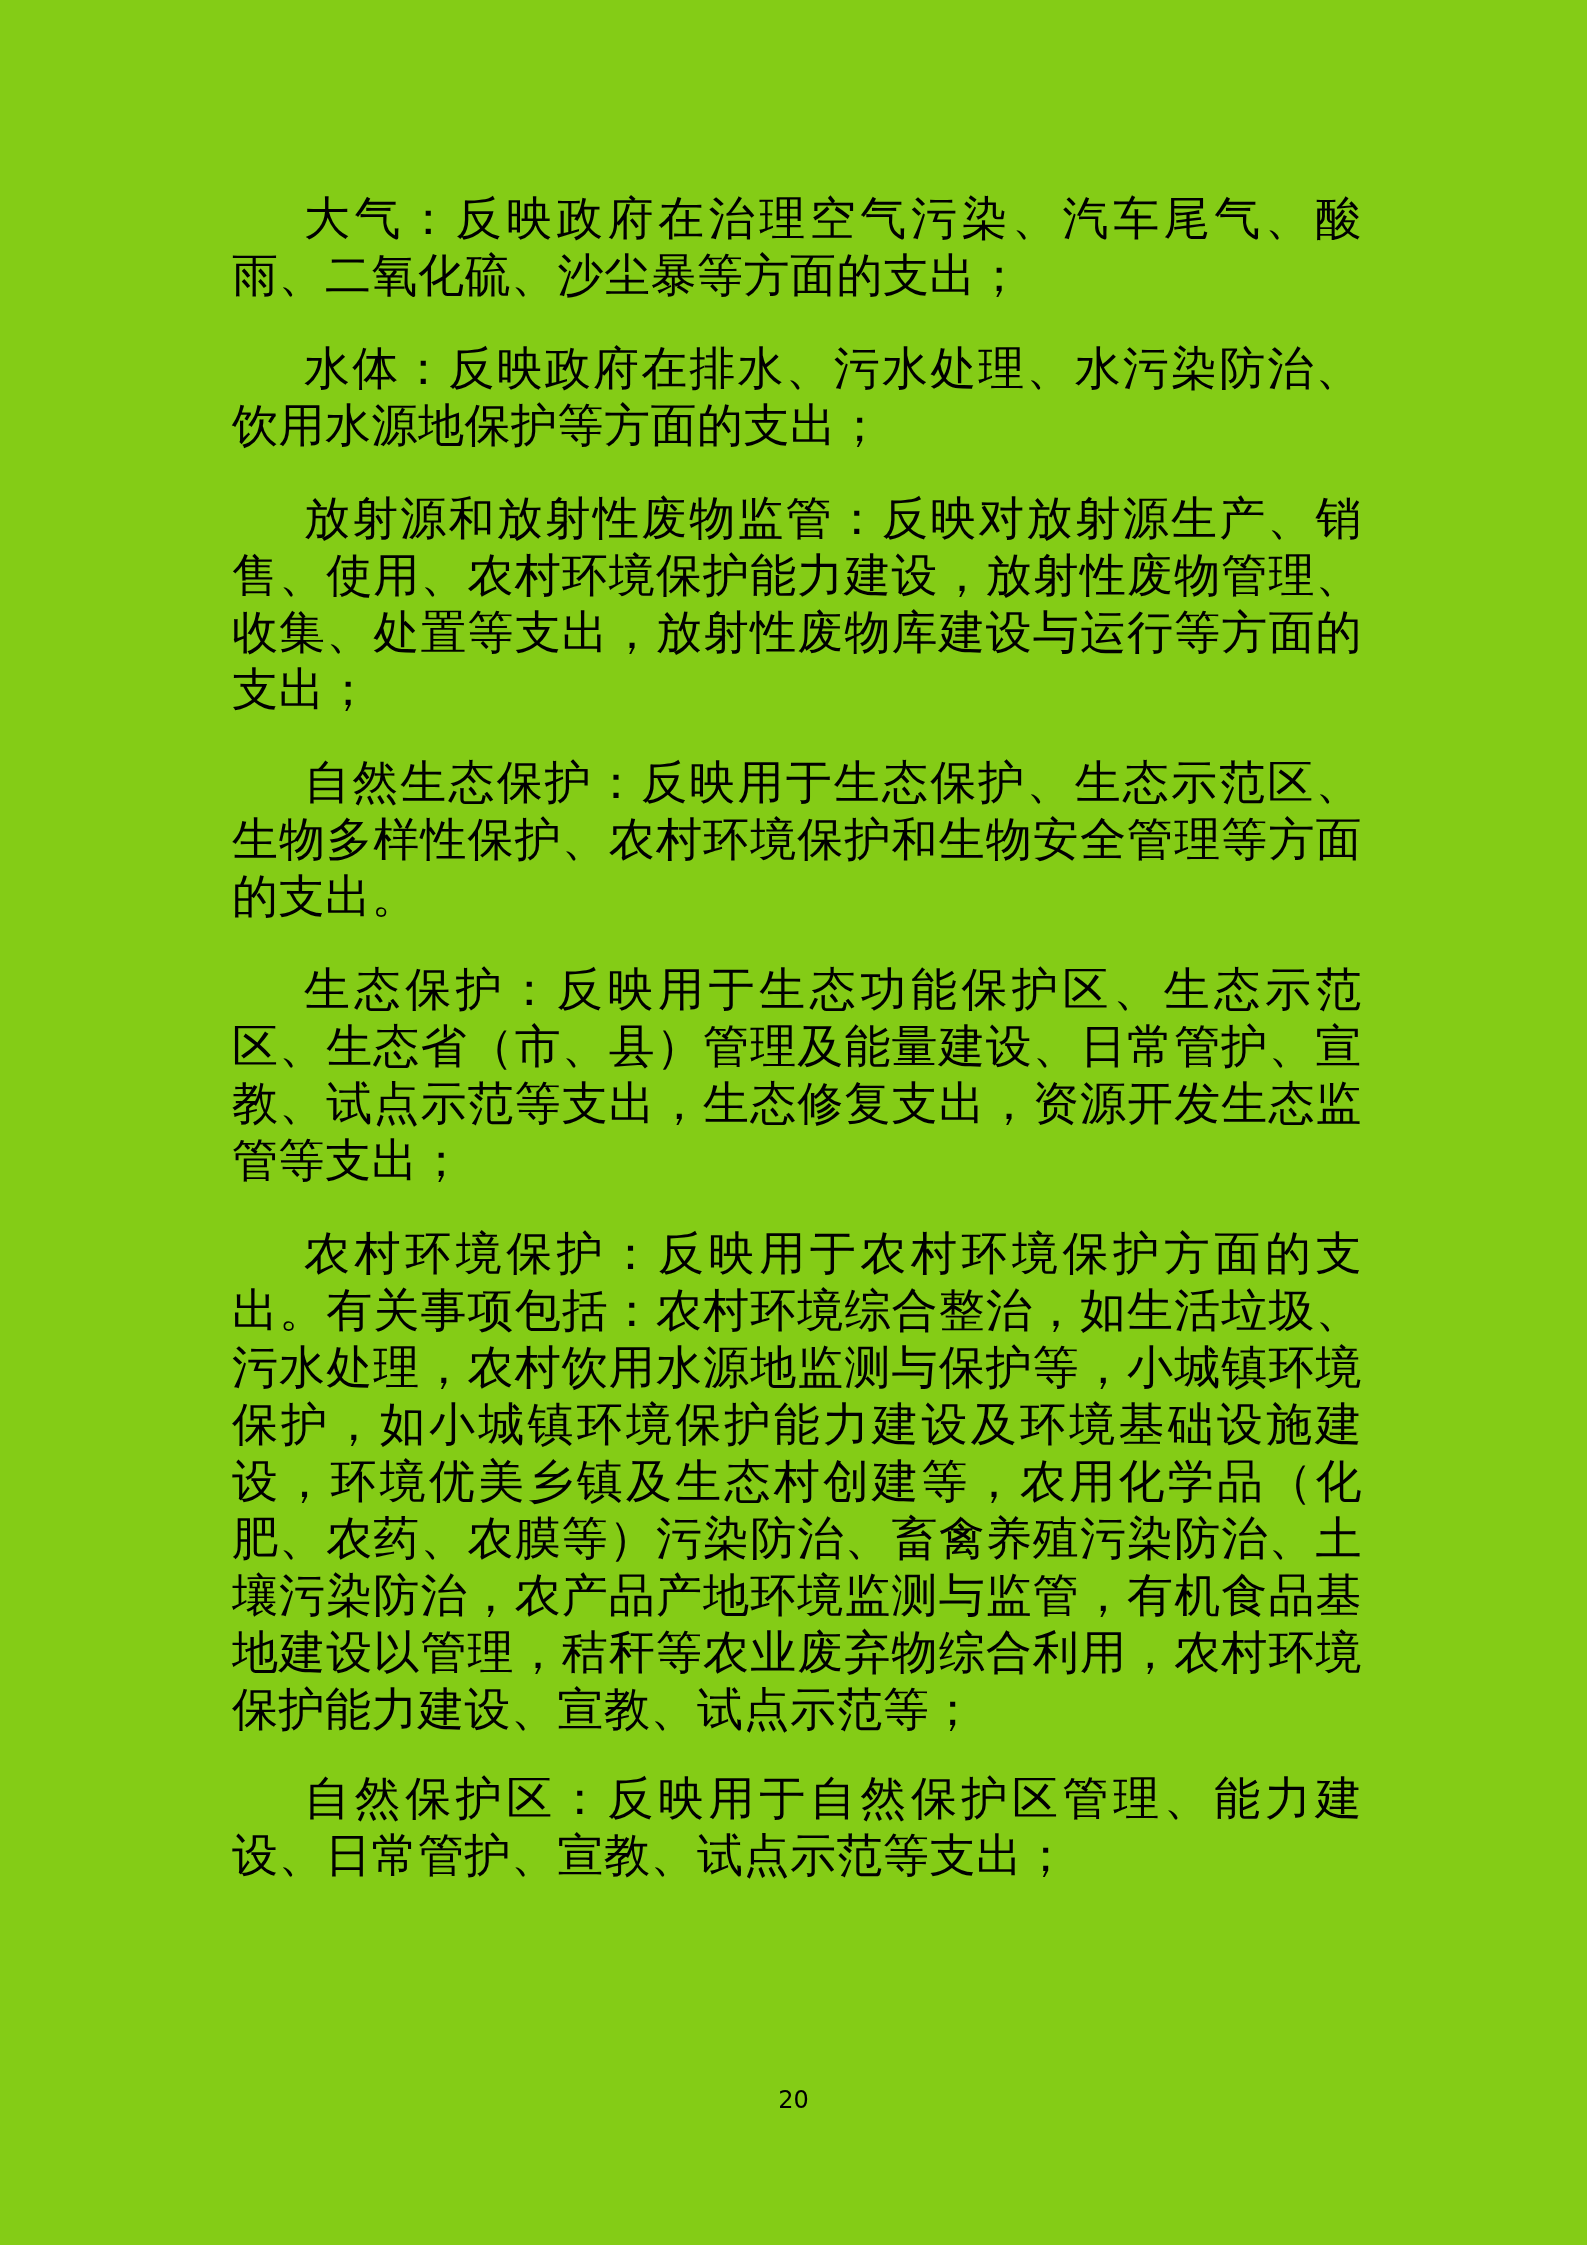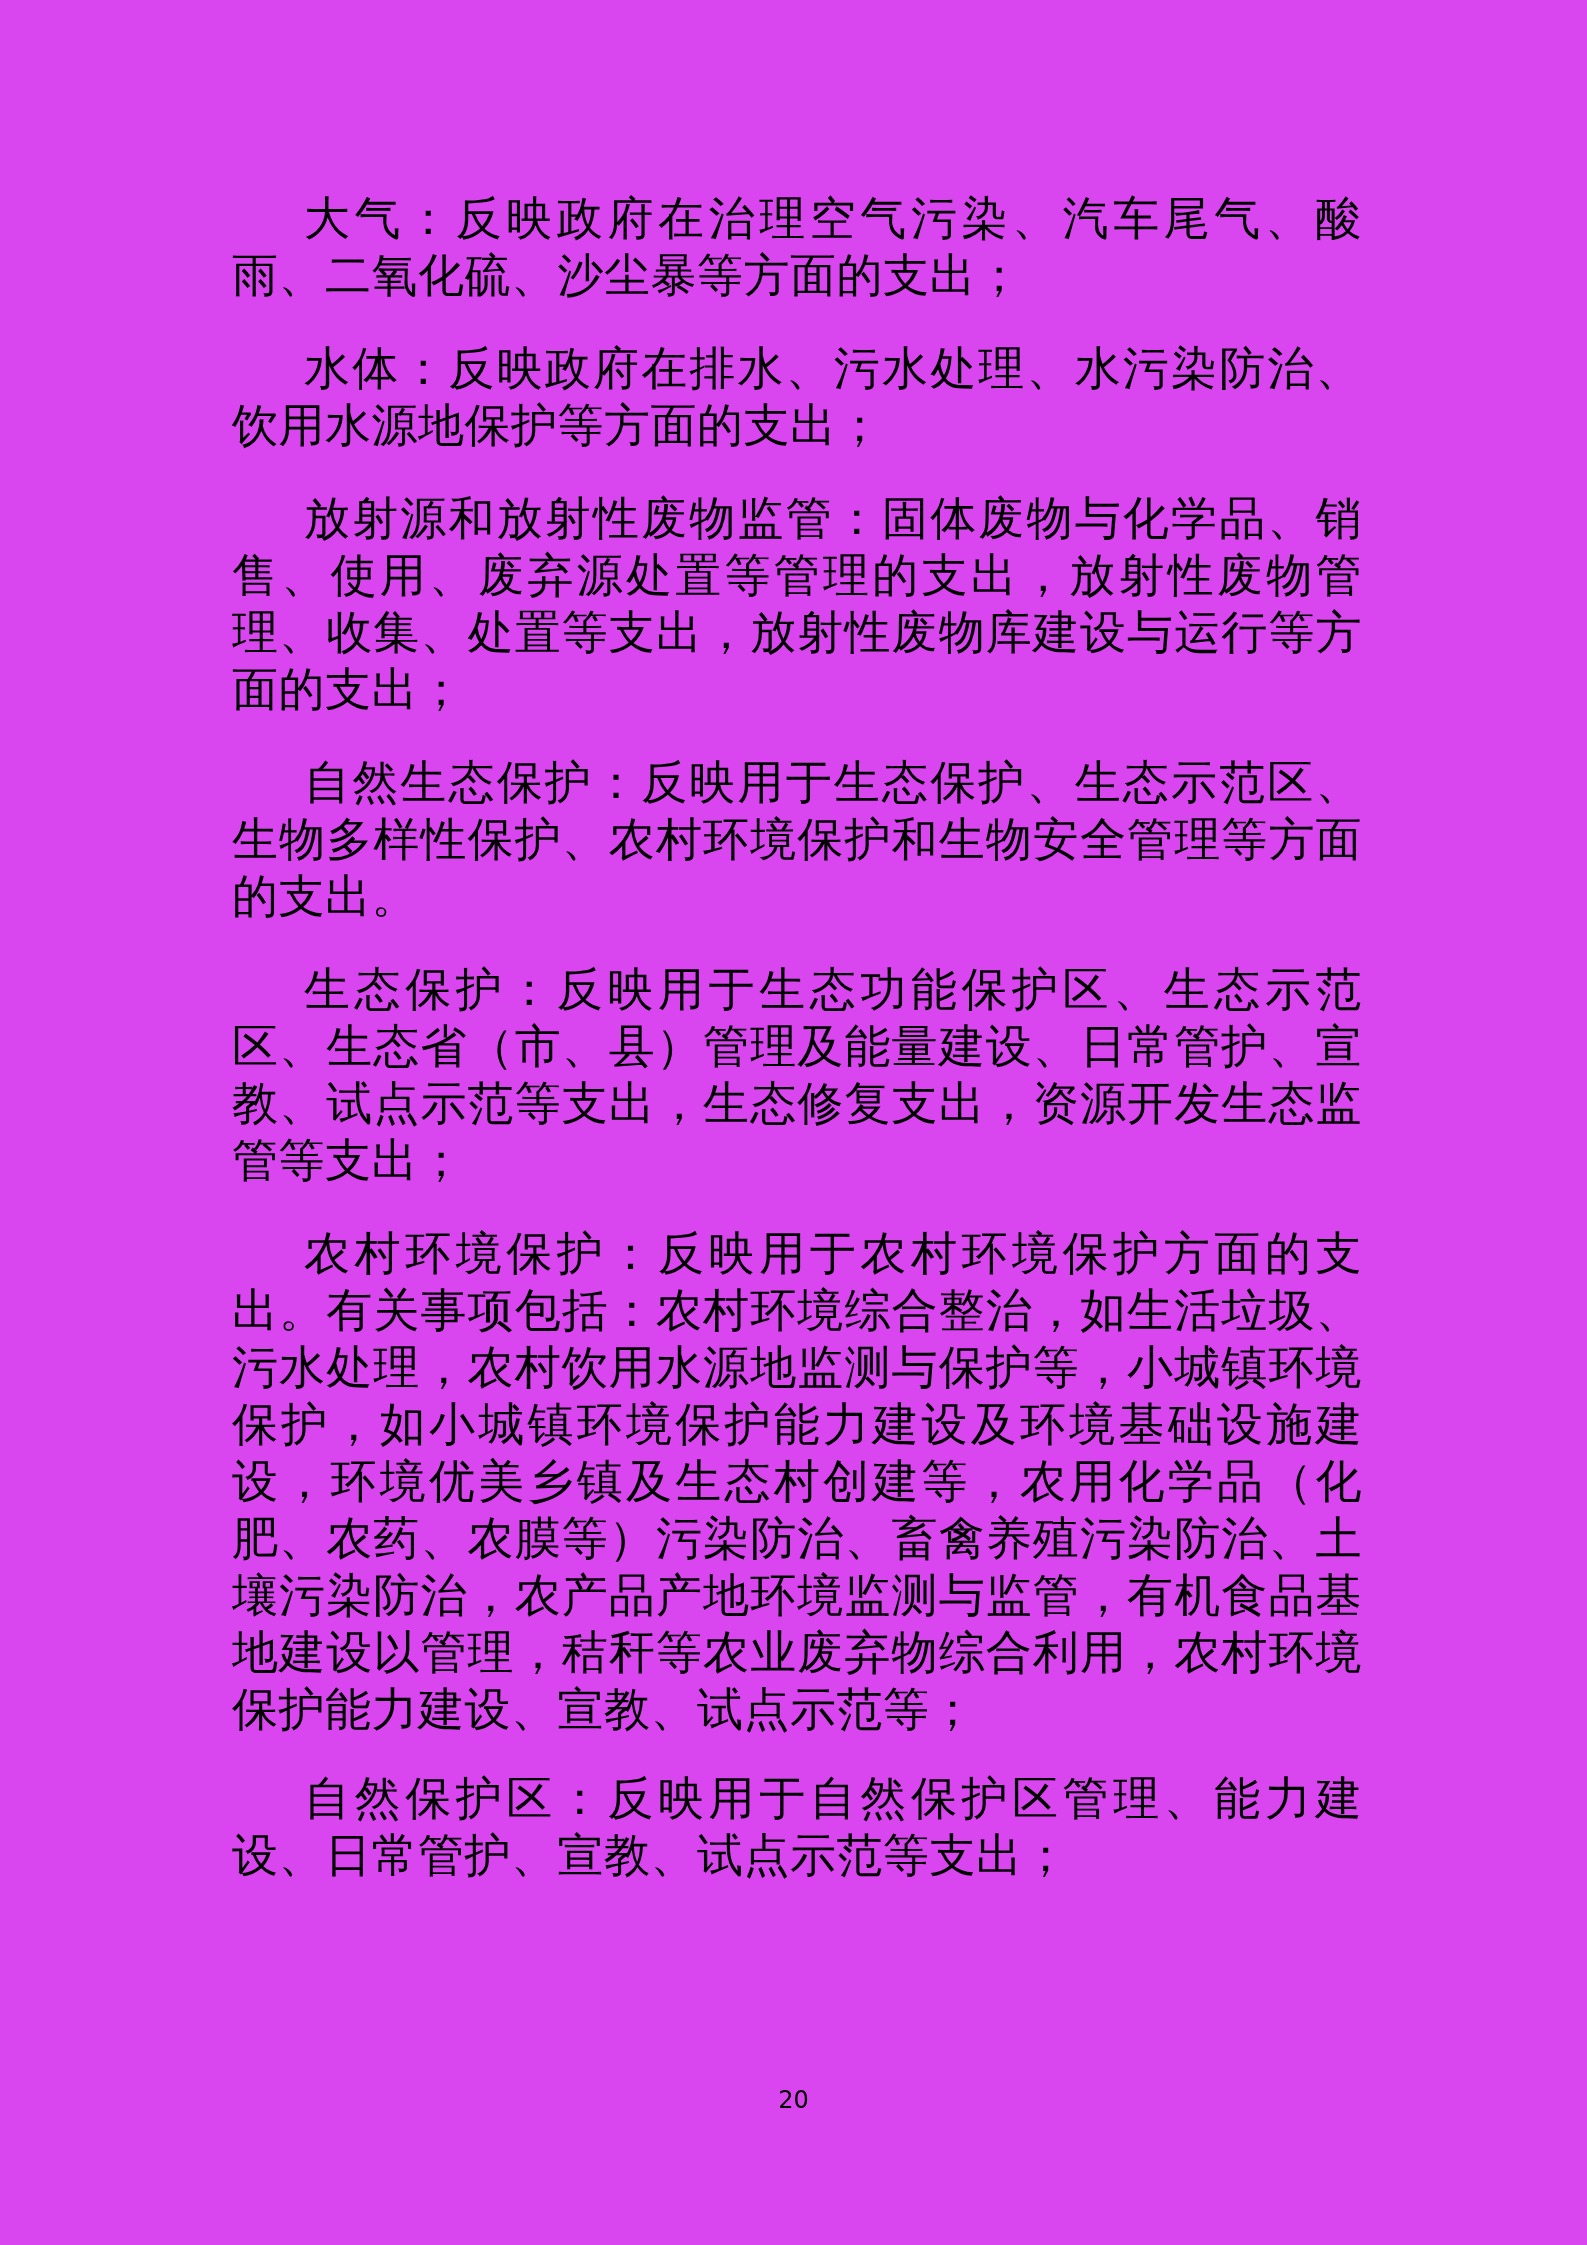--- a/index.html
+++ b/index.html
@@ -14,21 +14,21 @@
     font-family: "DejaVu Sans", sans-serif;
     color: #000000;
     overflow: hidden;
   }
   .page {
     position: absolute;
     left: 0;
     top: 0;
     width: 1587px;
     height: 2245px;
-    background: #d946ef;
+    background: #84cc16;
   }
   .content {
     position: absolute;
     left: 232px;
     top: 190px;
     width: 1130px;
   }
   .para {
     margin: 0 0 36px 0;
     font-size: 46px;
@@ -54,20 +54,20 @@
     color: #000000;
   }
 </style>
 </head>
 <body>
 
 <div class="page">
   <div class="content">
     <p class="para">大气：反映政府在治理空气污染、汽车尾气、酸雨、二氧化硫、沙尘暴等方面的支出；</p>
     <p class="para">水体：反映政府在排水、污水处理、水污染防治、饮用水源地保护等方面的支出；</p>
-    <p class="para">放射源和放射性废物监管：固体废物与化学品、销售、使用、废弃源处置等管理的支出，放射性废物管理、收集、处置等支出，放射性废物库建设与运行等方面的支出；</p>
+    <p class="para">放射源和放射性废物监管：反映对放射源生产、销售、使用、农村环境保护能力建设，放射性废物管理、收集、处置等支出，放射性废物库建设与运行等方面的支出；</p>
     <p class="para">自然生态保护：反映用于生态保护、生态示范区、生物多样性保护、农村环境保护和生物安全管理等方面的支出。</p>
     <p class="para">生态保护：反映用于生态功能保护区、生态示范区、生态省（市、县）管理及能量建设、日常管护、宣教、试点示范等支出，生态修复支出，资源开发生态监管等支出；</p>
     <p class="para">农村环境保护：反映用于农村环境保护方面的支出。有关事项包括：农村环境综合整治，如生活垃圾、污水处理，农村饮用水源地监测与保护等，小城镇环境保护，如小城镇环境保护能力建设及环境基础设施建设，环境优美乡镇及生态村创建等，农用化学品（化肥、农药、农膜等）污染防治、畜禽养殖污染防治、土壤污染防治，农产品产地环境监测与监管，有机食品基地建设以管理，秸秆等农业废弃物综合利用，农村环境保护能力建设、宣教、试点示范等；</p>
     <p class="para">自然保护区：反映用于自然保护区管理、能力建设、日常管护、宣教、试点示范等支出；</p>
   </div>
   <div class="page-number">20</div>
 </div>
 
 </body></html>

